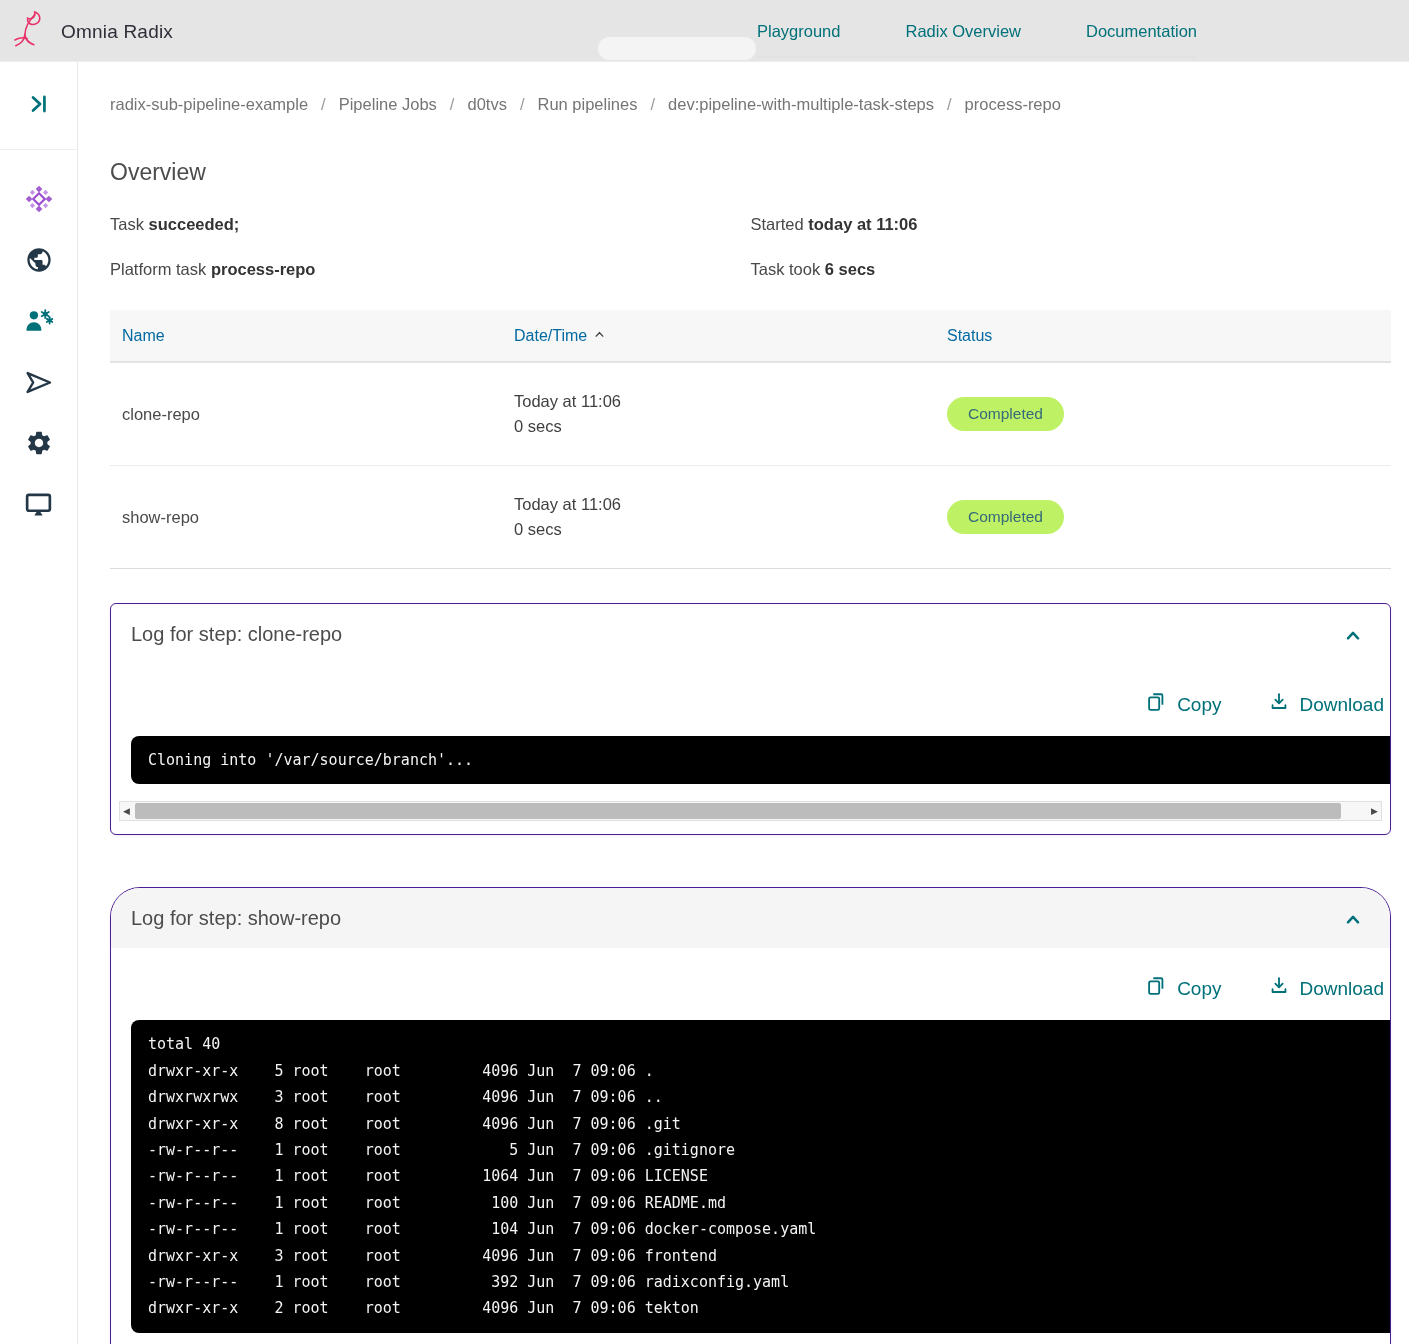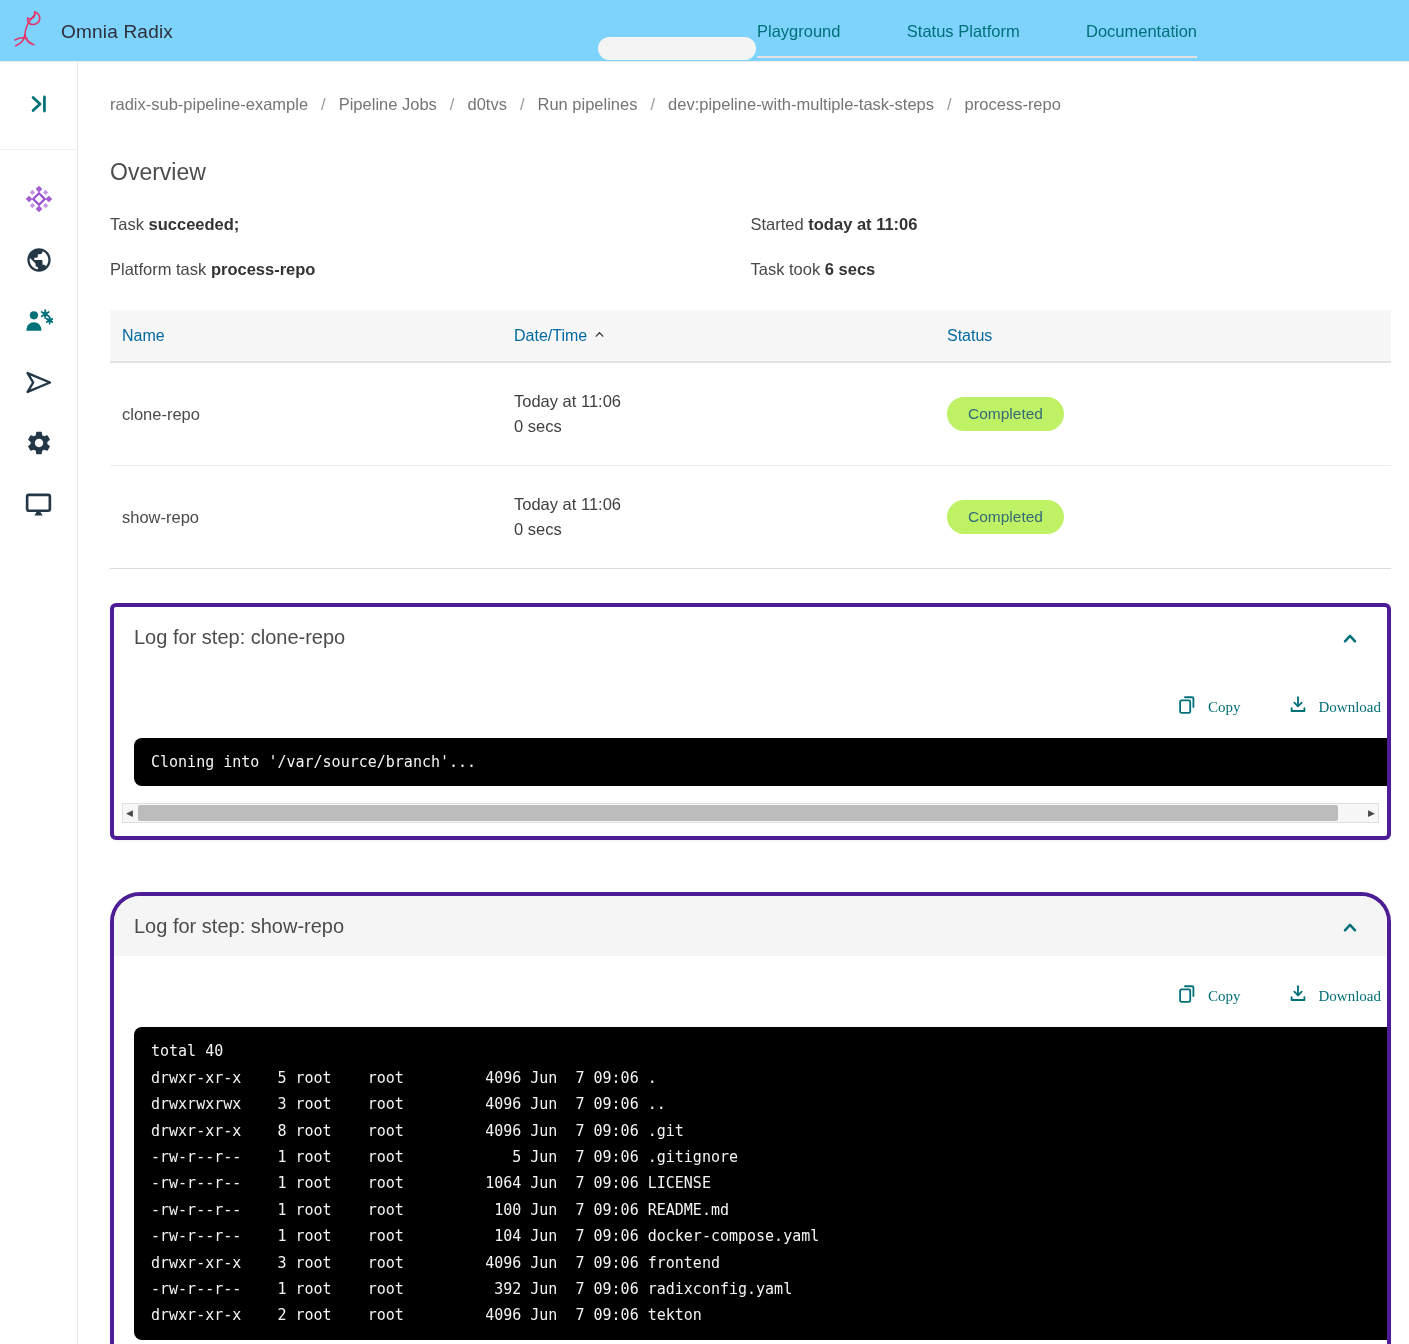--- a/index.html
+++ b/index.html
@@ -2,21 +2,21 @@
 <html><head>
 <meta charset="utf-8">
 <style>
   * { box-sizing: border-box; margin: 0; padding: 0; }
   html,body { width:1409px; height:1344px; background:#fff; overflow:hidden;
     font-family:"Liberation Sans", sans-serif; color:#3d3d3d; }
   .page { position:relative; width:1409px; height:1344px; }
 
   
   .app-header { position:absolute; top:0; left:0; width:1409px; height:62px;
-    background:#7dd3fc; border-bottom:1px solid #ededed; z-index:5; }
+    background:#e5e5e5; border-bottom:1px solid #ededed; z-index:5; }
   .brand { position:absolute; left:12px; top:8px; display:flex; align-items:center; gap:11px; }
   .brand-name { font-size:19px; color:#2e2e38; letter-spacing:.2px; }
   .nav-pill { position:absolute; left:598px; top:37px; width:158px; height:23px;
     border-radius:12px; background:#f4f4f4; }
   .top-nav { position:absolute; left:757px; top:0; width:440px; height:62px;
     display:flex; align-items:center; justify-content:space-between; }
   .top-nav a { color:#007079; text-decoration:none; font-size:16.5px; }
   .nav-underline { position:absolute; left:757px; top:56px; width:440px; height:2px; background:#e2e2e2; }
 
   
@@ -46,31 +46,31 @@
     display:flex; align-items:center; gap:6px; }
   .t-row { display:grid; grid-template-columns:392px 433px 1fr; align-items:center;
     border-bottom:1px solid #ececec; min-height:76px; padding:26px 0; }
   .t-row:last-child { border-bottom:1px solid #dcdcdc; }
   .t-row > div { padding:0 12px; font-size:16.5px; color:#4a4a4a; }
   .dt-line { line-height:25px; color:#3f3f3f; }
   .badge { display:inline-block; background:#bef264; color:#35697a; border-radius:18px;
     padding:8px 21px; font-size:15.5px; }
 
   
-  .log-card { margin-top:34px; border:4px solid #4c1d95; border-radius:6px; background:#fff;
+  .log-card { margin-top:34px; border:1px solid #4c1d95; border-radius:6px; background:#fff;
     box-shadow:0 1px 3px rgba(0,0,0,.07); overflow:hidden; }
   .log-card.second { margin-top:52px;border-radius:30px; }
   .card-head { position:relative; padding:19px 24px 18px 20px; }
   .card-head.gray { background:#f5f5f5; }
   .card-title { font-size:20px; color:#4c4c4c; font-weight:400; }
   .collapse-btn { position:absolute; right:22px; top:17px; background:none; border:none; cursor:pointer; padding:4px; }
   .card-actions { display:flex; justify-content:flex-end; align-items:center; gap:46px;
     margin-top:27px; padding-right:6px; }
   .action-btn { display:flex; align-items:center; gap:10px; background:none; border:none;
-    color:#007079; font-size:15px; cursor:pointer; font-family:Liberation Serif, serif; }
+    color:#007079; font-size:19px; cursor:pointer; font-family:Liberation Sans, sans-serif; }
   .terminal { margin:18px 0 0 20px; background:#000; color:#f4f4f4; border-radius:8px 0 0 8px;
     padding:11px 8px 11px 17px; font-family:"DejaVu Sans Mono", monospace;
     font-size:15px; line-height:26.4px; white-space:pre; overflow:hidden; }
   .hscroll { margin:17px 8px 13px 8px; height:20px; background:#f7f7f7;
     border:1px solid #e0e0e0; display:flex; align-items:center; }
   .hs-arrow { width:13px; height:18px; display:flex; align-items:center; justify-content:center;
     font-size:9px; color:#4a4a4a; cursor:pointer; user-select:none; }
   .hs-thumb { flex:1; height:16px; background:#bcbcbc; border-radius:2px; margin:0 27px 0 2px; cursor:grab; }
   .hscroll.second .hs-thumb { margin-right:24px; }
 </style>
@@ -90,21 +90,21 @@
           <path d="M3 33.5 C8 31 13 30.8 16 32.2"></path>
         </svg>
       </span>
       <span class="brand-name">Omnia Radix</span>
     </div>
 
     <div class="nav-pill"></div>
 
     <nav class="top-nav">
       <a href="#">Playground</a>
-      <a href="#">Status Platform</a>
+      <a href="#">Radix Overview</a>
       <a href="#">Documentation</a>
     </nav>
     <div class="nav-underline"></div>
   </header>
 
   <aside class="sidebar">
     <button class="sidebar-toggle">
       <span>
         <svg width="26" height="26" viewBox="0 0 24 24" fill="none" stroke="#007079" stroke-width="2.5" stroke-linecap="round" stroke-linejoin="round">
           <path d="M6.5 6 L13 12 L6.5 18"></path>

